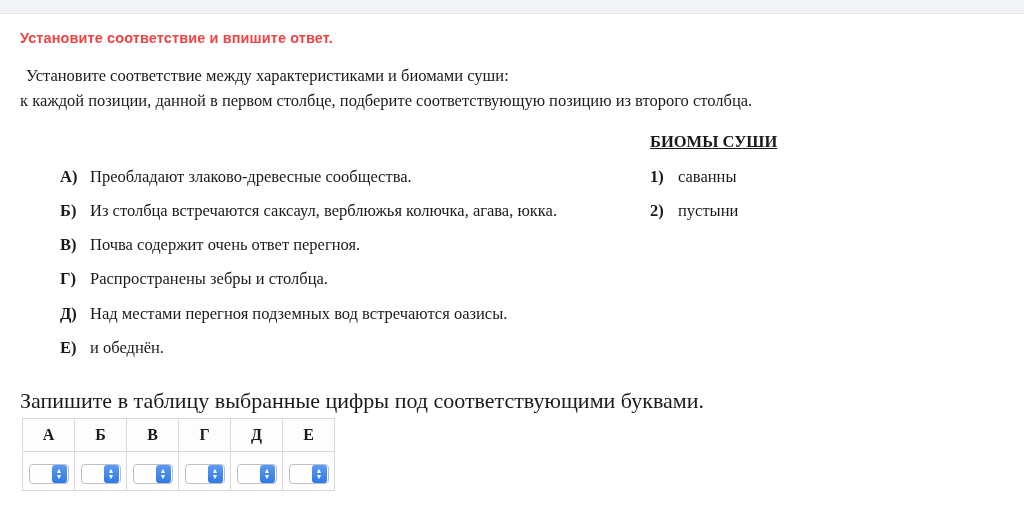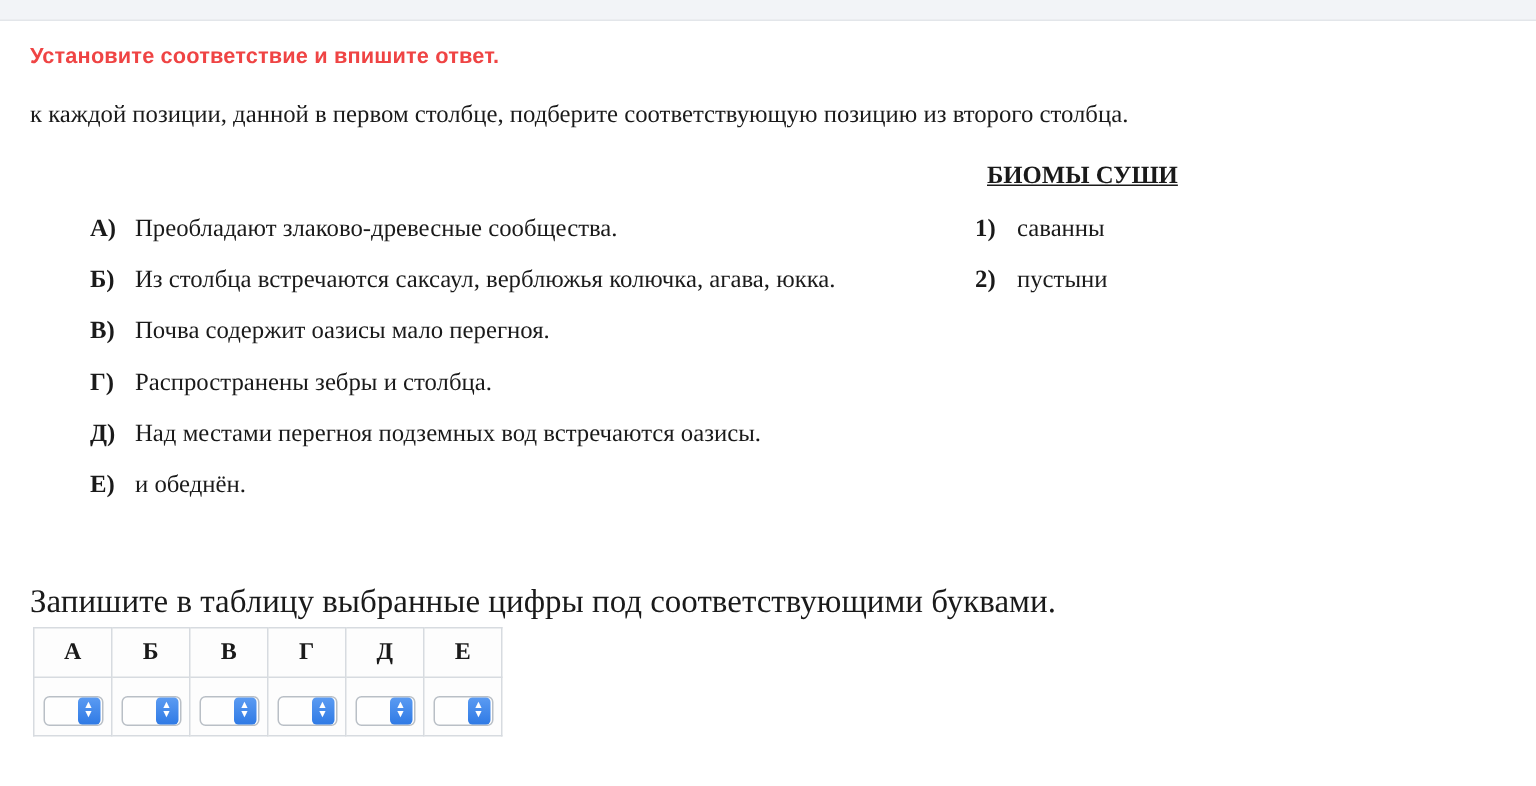--- a/index.html
+++ b/index.html
@@ -46,21 +46,21 @@
     height: 22px;
   }
   .col-head {
     position: absolute;
     font-weight: bold;
     font-size: 16.5px;
     text-decoration: underline;
     white-space: nowrap;
   }
   .col-head.left { left: 234px; }
-  .col-head.right { left: 630px; margin-left: 8px; }
+  .col-head.right { left: 630px; }
 
   .lists {
     position: relative;
     margin-top: 12px;
     height: 230px;
   }
   .left-list {
     position: absolute;
     left: 40px;
     top: 0;
@@ -159,41 +159,42 @@
 </head>
 <body>
 
 <div class="top-strip"></div>
 
 <div class="page">
 
   <div class="task-title">Установите соответствие и впишите ответ.</div>
 
   <div class="intro">
+    <div class="line1">Установите соответствие между характеристиками и биомами суши:</div>
     <div class="line2">к каждой позиции, данной в первом столбце, подберите соответствующую позицию из второго столбца.</div>
   </div>
 
   <div class="columns-head">
     <div class="col-head right">БИОМЫ СУШИ</div>
   </div>
 
   <div class="lists">
 
     <div class="left-list">
       <div class="item">
         <div class="marker">А)</div>
         <div class="text">Преобладают злаково-древесные сообщества.</div>
       </div>
       <div class="item">
         <div class="marker">Б)</div>
         <div class="text">Из столбца встречаются саксаул, верблюжья колючка, агава, юкка.</div>
       </div>
       <div class="item">
         <div class="marker">В)</div>
-        <div class="text">Почва содержит оазисы мало перегноя.</div>
+        <div class="text">Почва содержит очень ответ перегноя.</div>
       </div>
       <div class="item">
         <div class="marker">Г)</div>
         <div class="text">Распространены зебры и столбца.</div>
       </div>
       <div class="item">
         <div class="marker">Д)</div>
         <div class="text">Над местами перегноя подземных вод встречаются оазисы.</div>
       </div>
       <div class="item">

